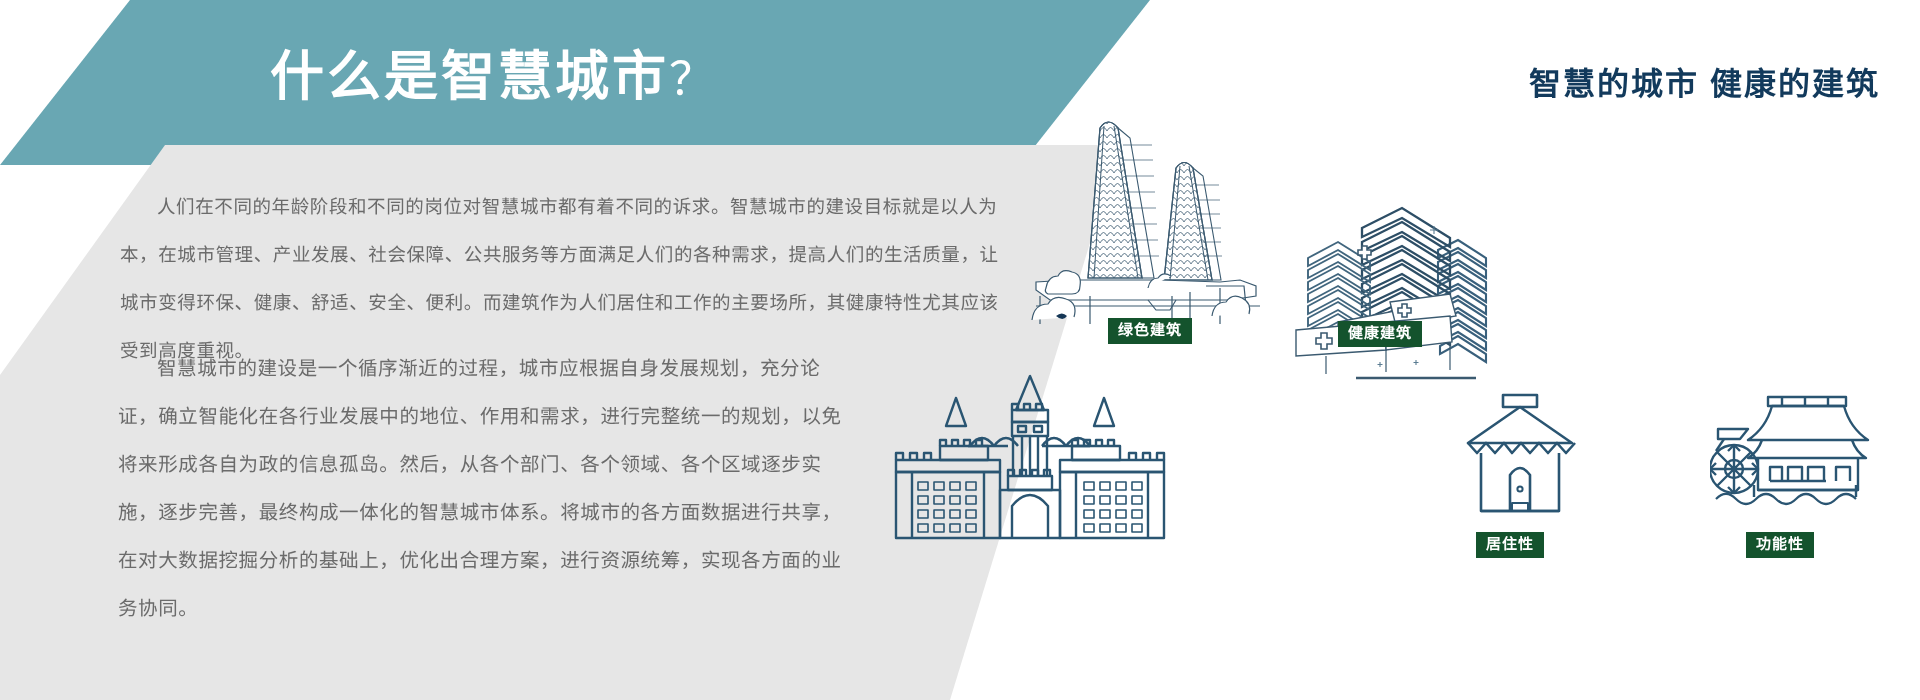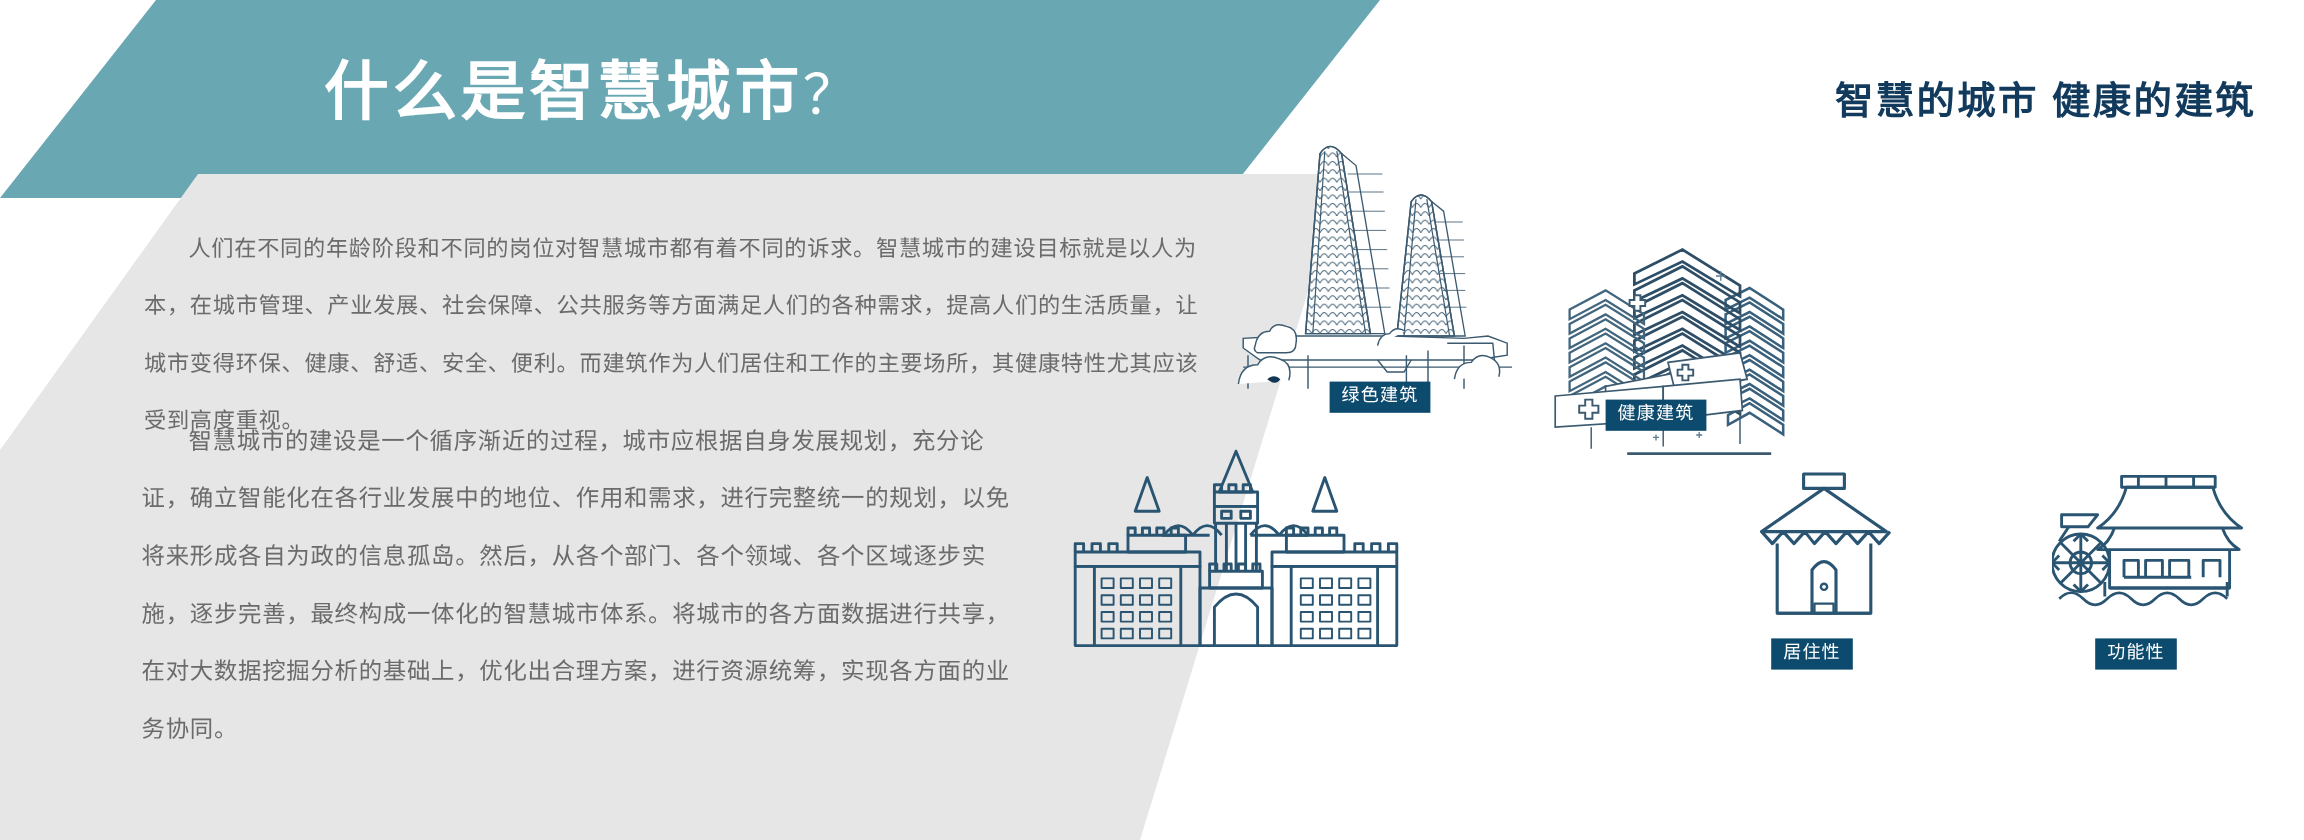--- a/index.html
+++ b/index.html
@@ -59,38 +59,38 @@
   .para.p1{left:120px;top:38px;width:880px;}
   .para.p2{left:118px;top:200px;width:730px;font-family:"Liberation Serif","DejaVu Serif",serif;font-size:19.5px;}
   .para .indent{display:inline-block;width:2em;}
 
   
   .figs{position:absolute;left:1020px;top:100px;width:900px;height:560px;}
   .fig{position:absolute;}
   .fig svg{display:block;}
   .badge{
     display:inline-block;
-    background:#0c4a6e;color:#ffffff;
-    font-size:15px;font-weight:normal;
+    background:#14532d;color:#ffffff;
+    font-size:15px;font-weight:bold;
     padding:4px 10px 5px 10px;
     letter-spacing:1px;
     white-space:nowrap;
     line-height:1.1;
   }
   .badge-wrap{position:absolute;text-align:center;}
 
   
   #fig-green   {left:10px;  top:10px;}
   #fig-health  {left:270px; top:70px;}
   #fig-safety  {left:-140px;top:270px;}
   #fig-live    {left:430px; top:285px;}
   #fig-func    {left:690px; top:285px;}
 
   #badge-green {left:40px;  top:218px;  width:180px;}
-  #badge-health{left:270px; top:233px;  width:180px;}
+  #badge-health{left:270px; top:221px;  width:180px;}
   #badge-safety{left:-140px;top:458px;  width:300px;}
   #badge-live  {left:400px; top:432px;  width:180px;}
   #badge-func  {left:660px; top:432px;  width:200px;}
 </style>
 </head>
 <body>
 
 <div class="stage">
 
   <div class="banner"></div>

